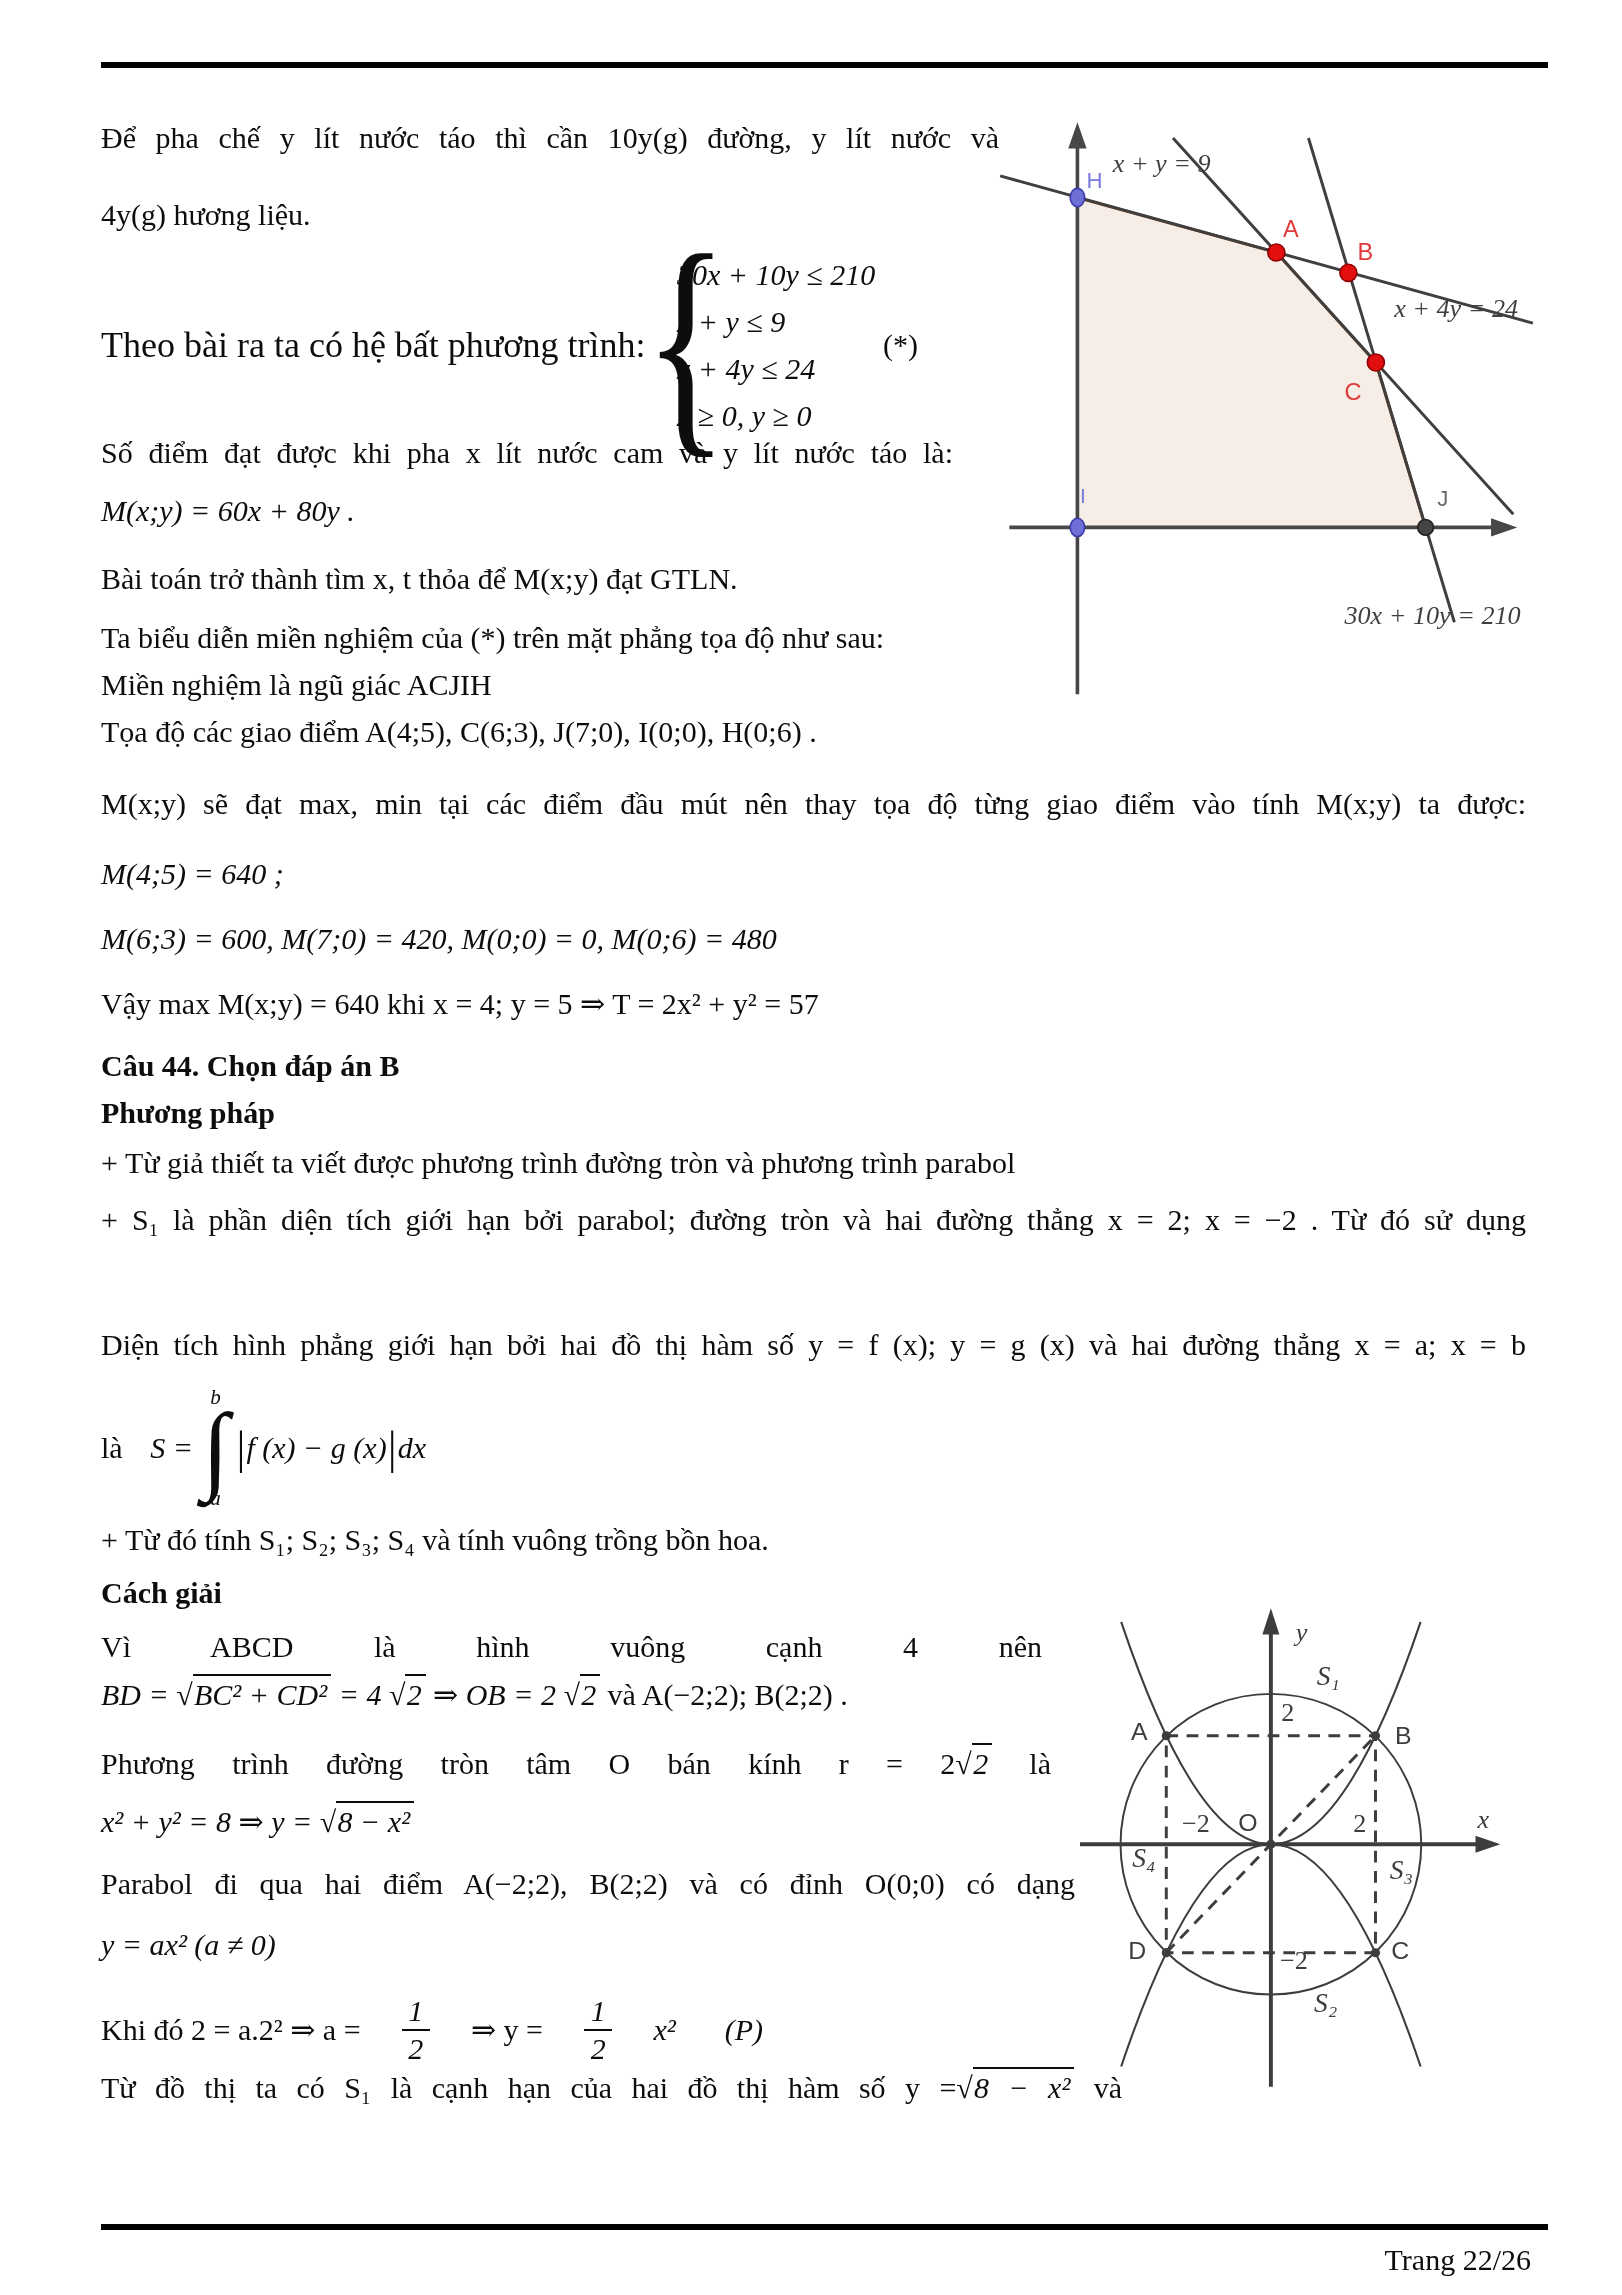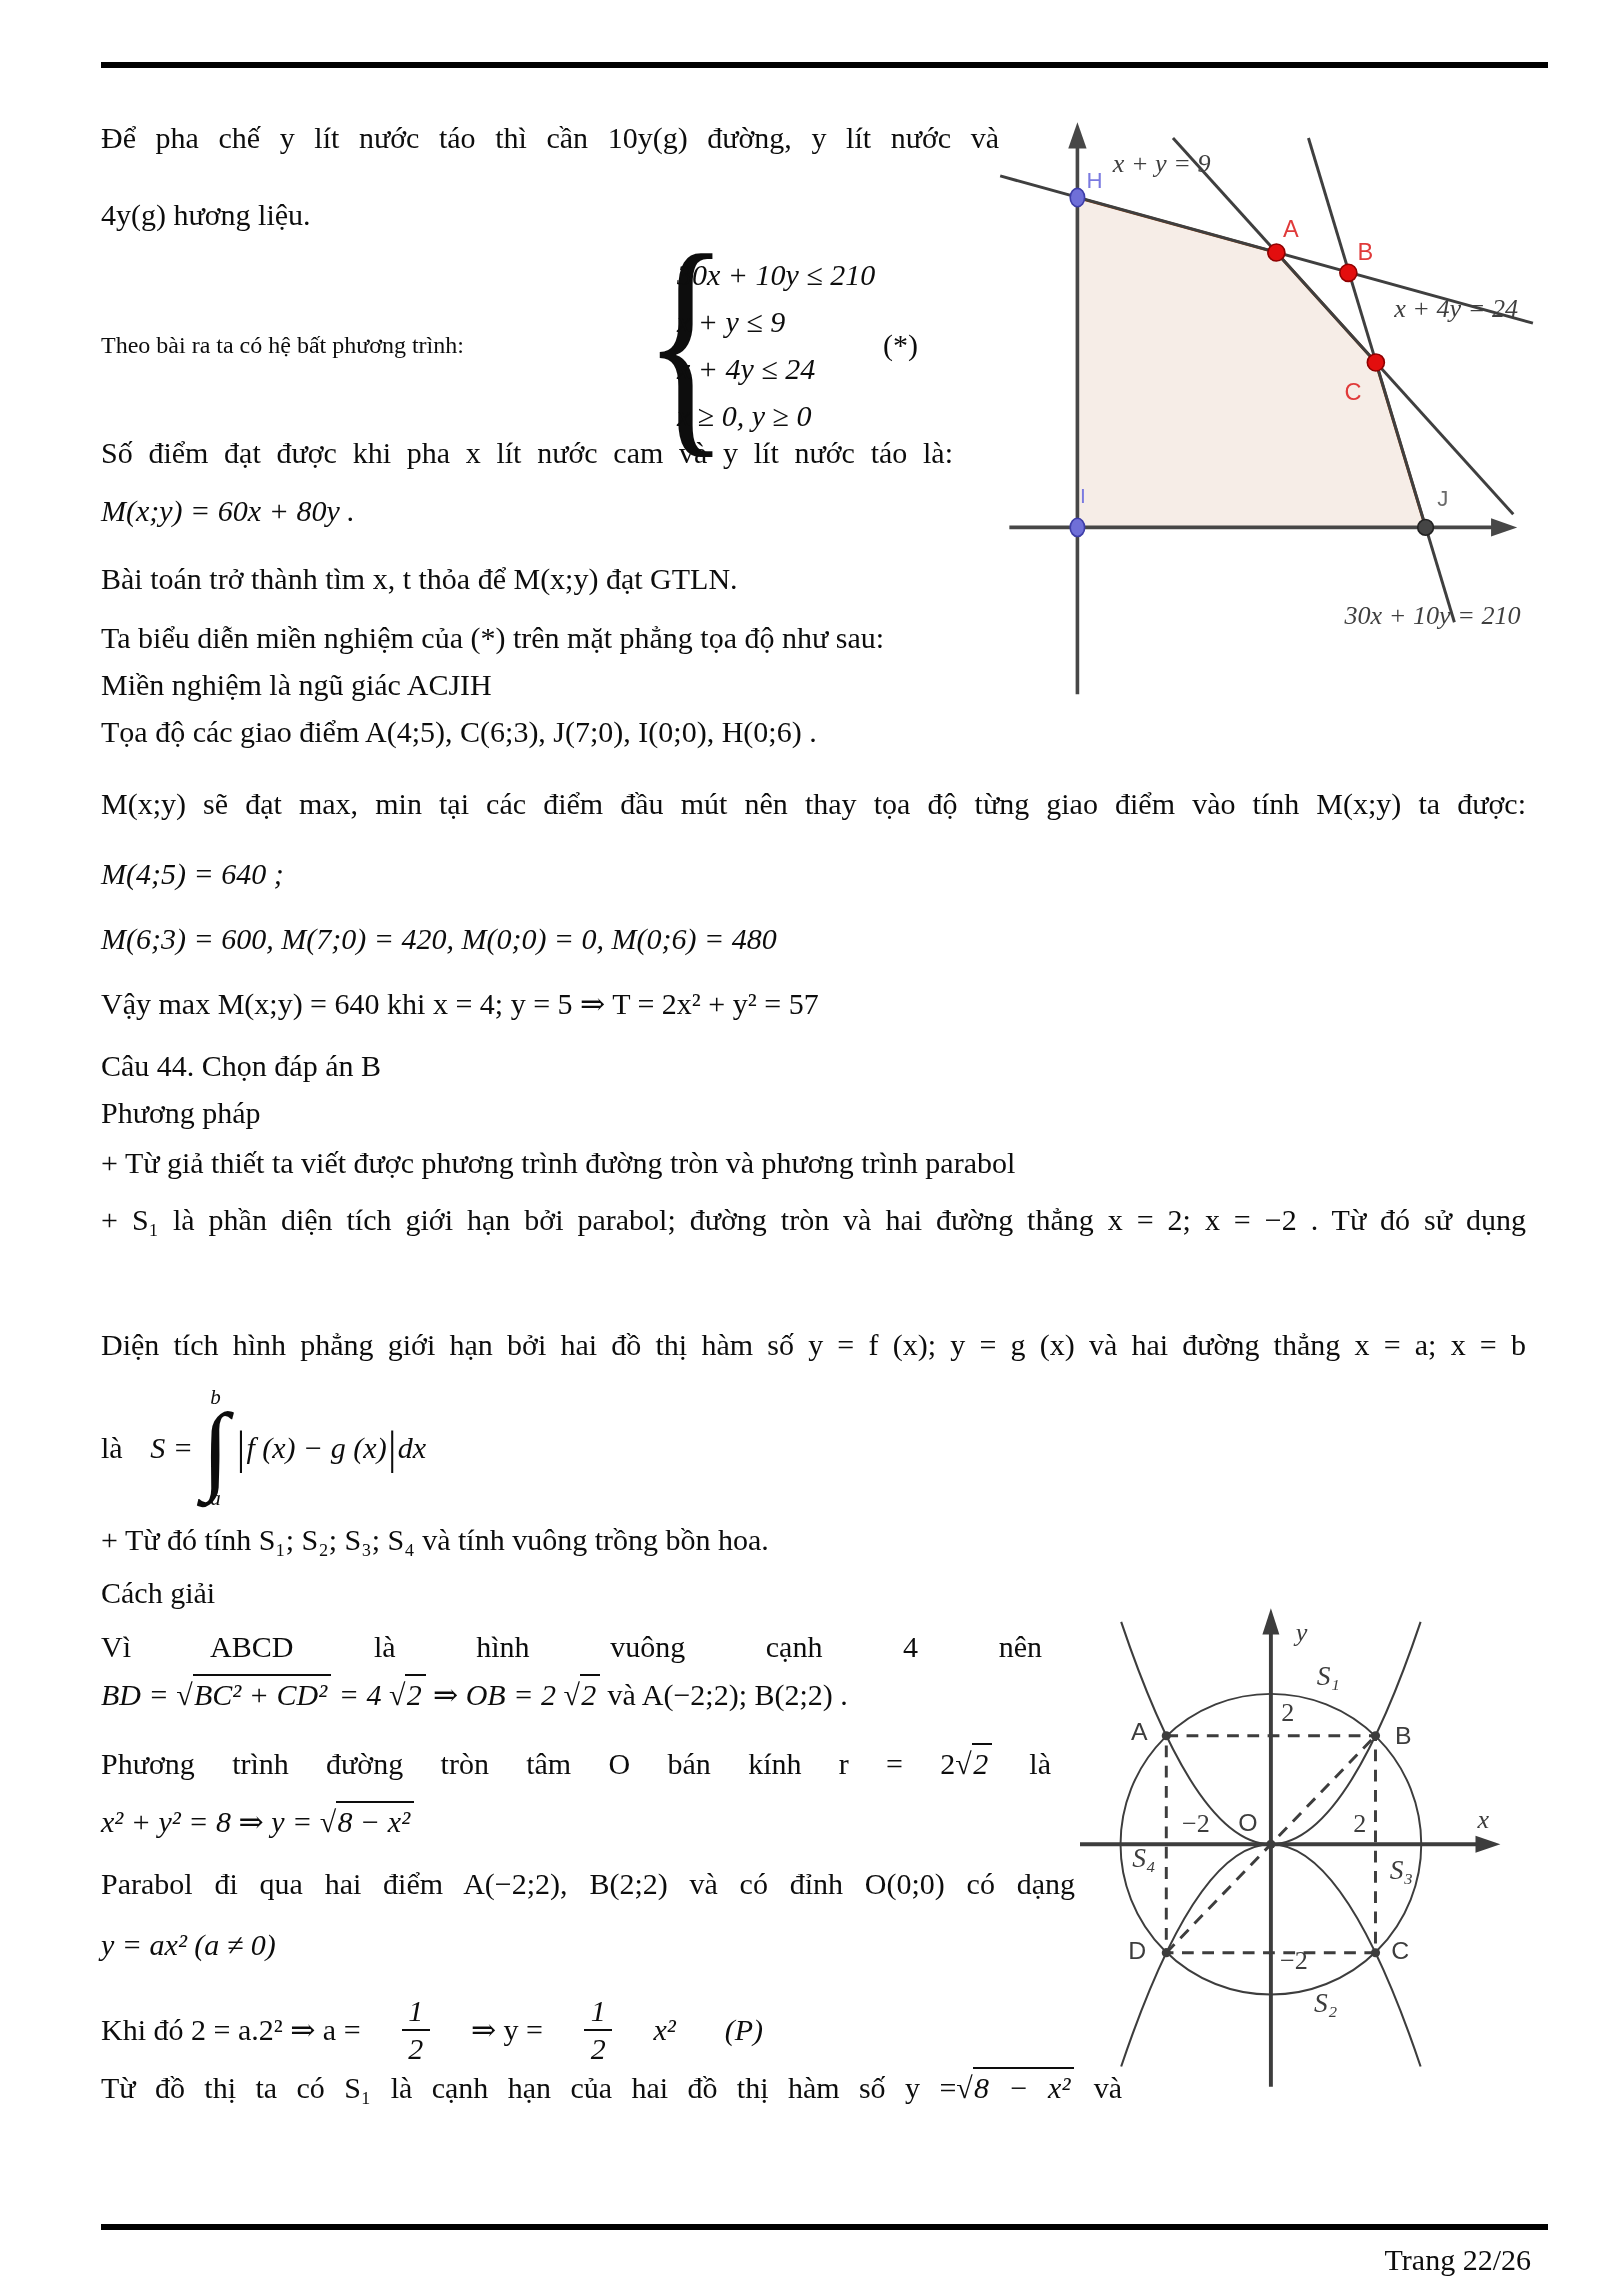--- a/index.html
+++ b/index.html
@@ -1,20 +1,20 @@
 <!DOCTYPE html>
 <html style="font-size:10.5px"><head>
 <meta charset="utf-8">
 <style>
   html,body{margin:0;padding:0;background:#888;}
   .page{position:relative;width:1623px;height:2295px;background:#ffffff;overflow:hidden;
         font-family:"Liberation Serif","DejaVu Serif",serif;color:#0d0d0d;}
   .t{position:absolute;left:101px;font-size:30px;line-height:1.28;white-space:nowrap;}
   .just{white-space:normal;text-align:justify;text-align-last:justify;}
-  .bold{font-weight:normal;}
+  .bold{font-weight:bold;}
   .it{font-style:italic;}
   .rule{position:absolute;left:101px;width:1447px;height:5.9px;background:#000;}
   
   .sysrow{position:absolute;left:101px;top:247px;width:949px;height:196px;}
   .sysrow .lbl{position:absolute;left:0;top:50%;transform:translateY(-50%);}
   .sysrow .brace{position:absolute;left:538px;top:50%;transform:translateY(-52%) scale(0.9,1.25);
                  font-size:196px;font-weight:400;}
   .sysrow .lines{position:absolute;left:576px;top:3.9px;font-style:italic;}
   .sysrow .lines div{height:47px;line-height:47px;}
   .sysrow .star{position:absolute;left:782px;top:50%;transform:translateY(-50%);}
@@ -42,21 +42,21 @@
 <body>
 
 <div class="page">
 
   <div class="rule" style="top:62px"></div>
 
   <div class="t just" style="top:119px;width:898px">Để pha chế y lít nước táo thì cần 10y(g) đường, y lít nước và</div>
   <div class="t" style="top:196px">4y(g) hương liệu.</div>
 
   <div class="sysrow">
-    <span class="lbl" style="font-size:24px">Theo bài ra ta có hệ bất phương trình:</span>
+    <span class="lbl" style="font-size:36px">Theo bài ra ta có hệ bất phương trình:</span>
     <span class="brace">{</span>
     <div class="lines" style="font-size:30px">
       <div>30x + 10y ≤ 210</div>
       <div>x + y ≤ 9</div>
       <div>x + 4y ≤ 24</div>
       <div>x ≥ 0, y ≥ 0</div>
     </div>
     <span class="star" style="font-size:30px">(*)</span>
   </div>
 

